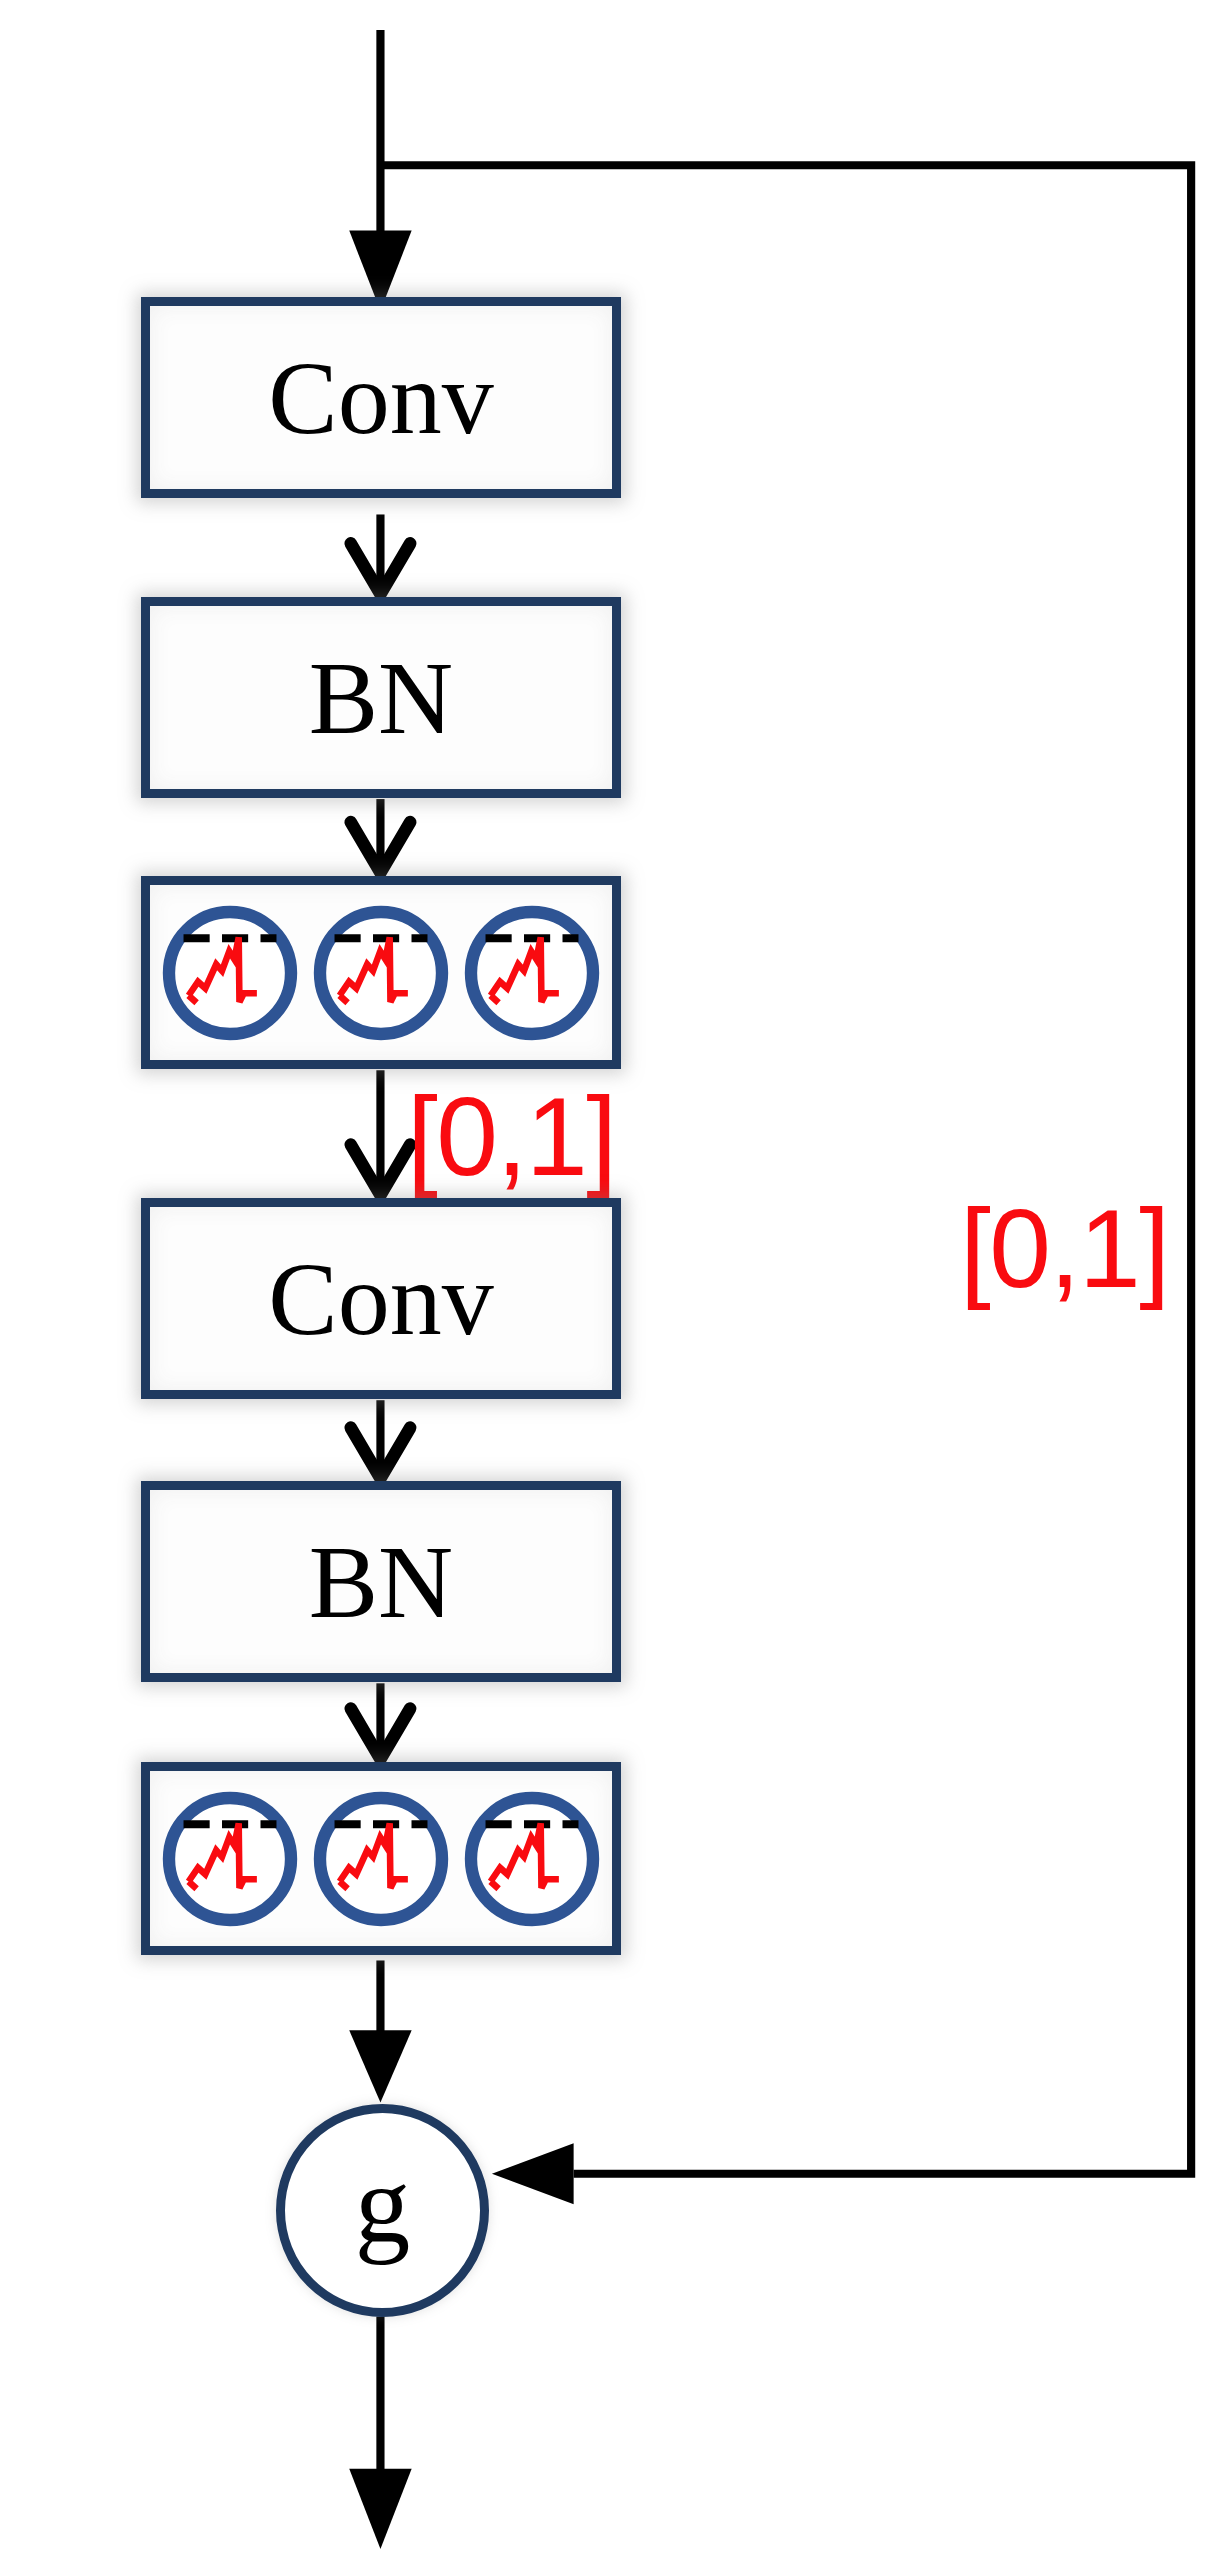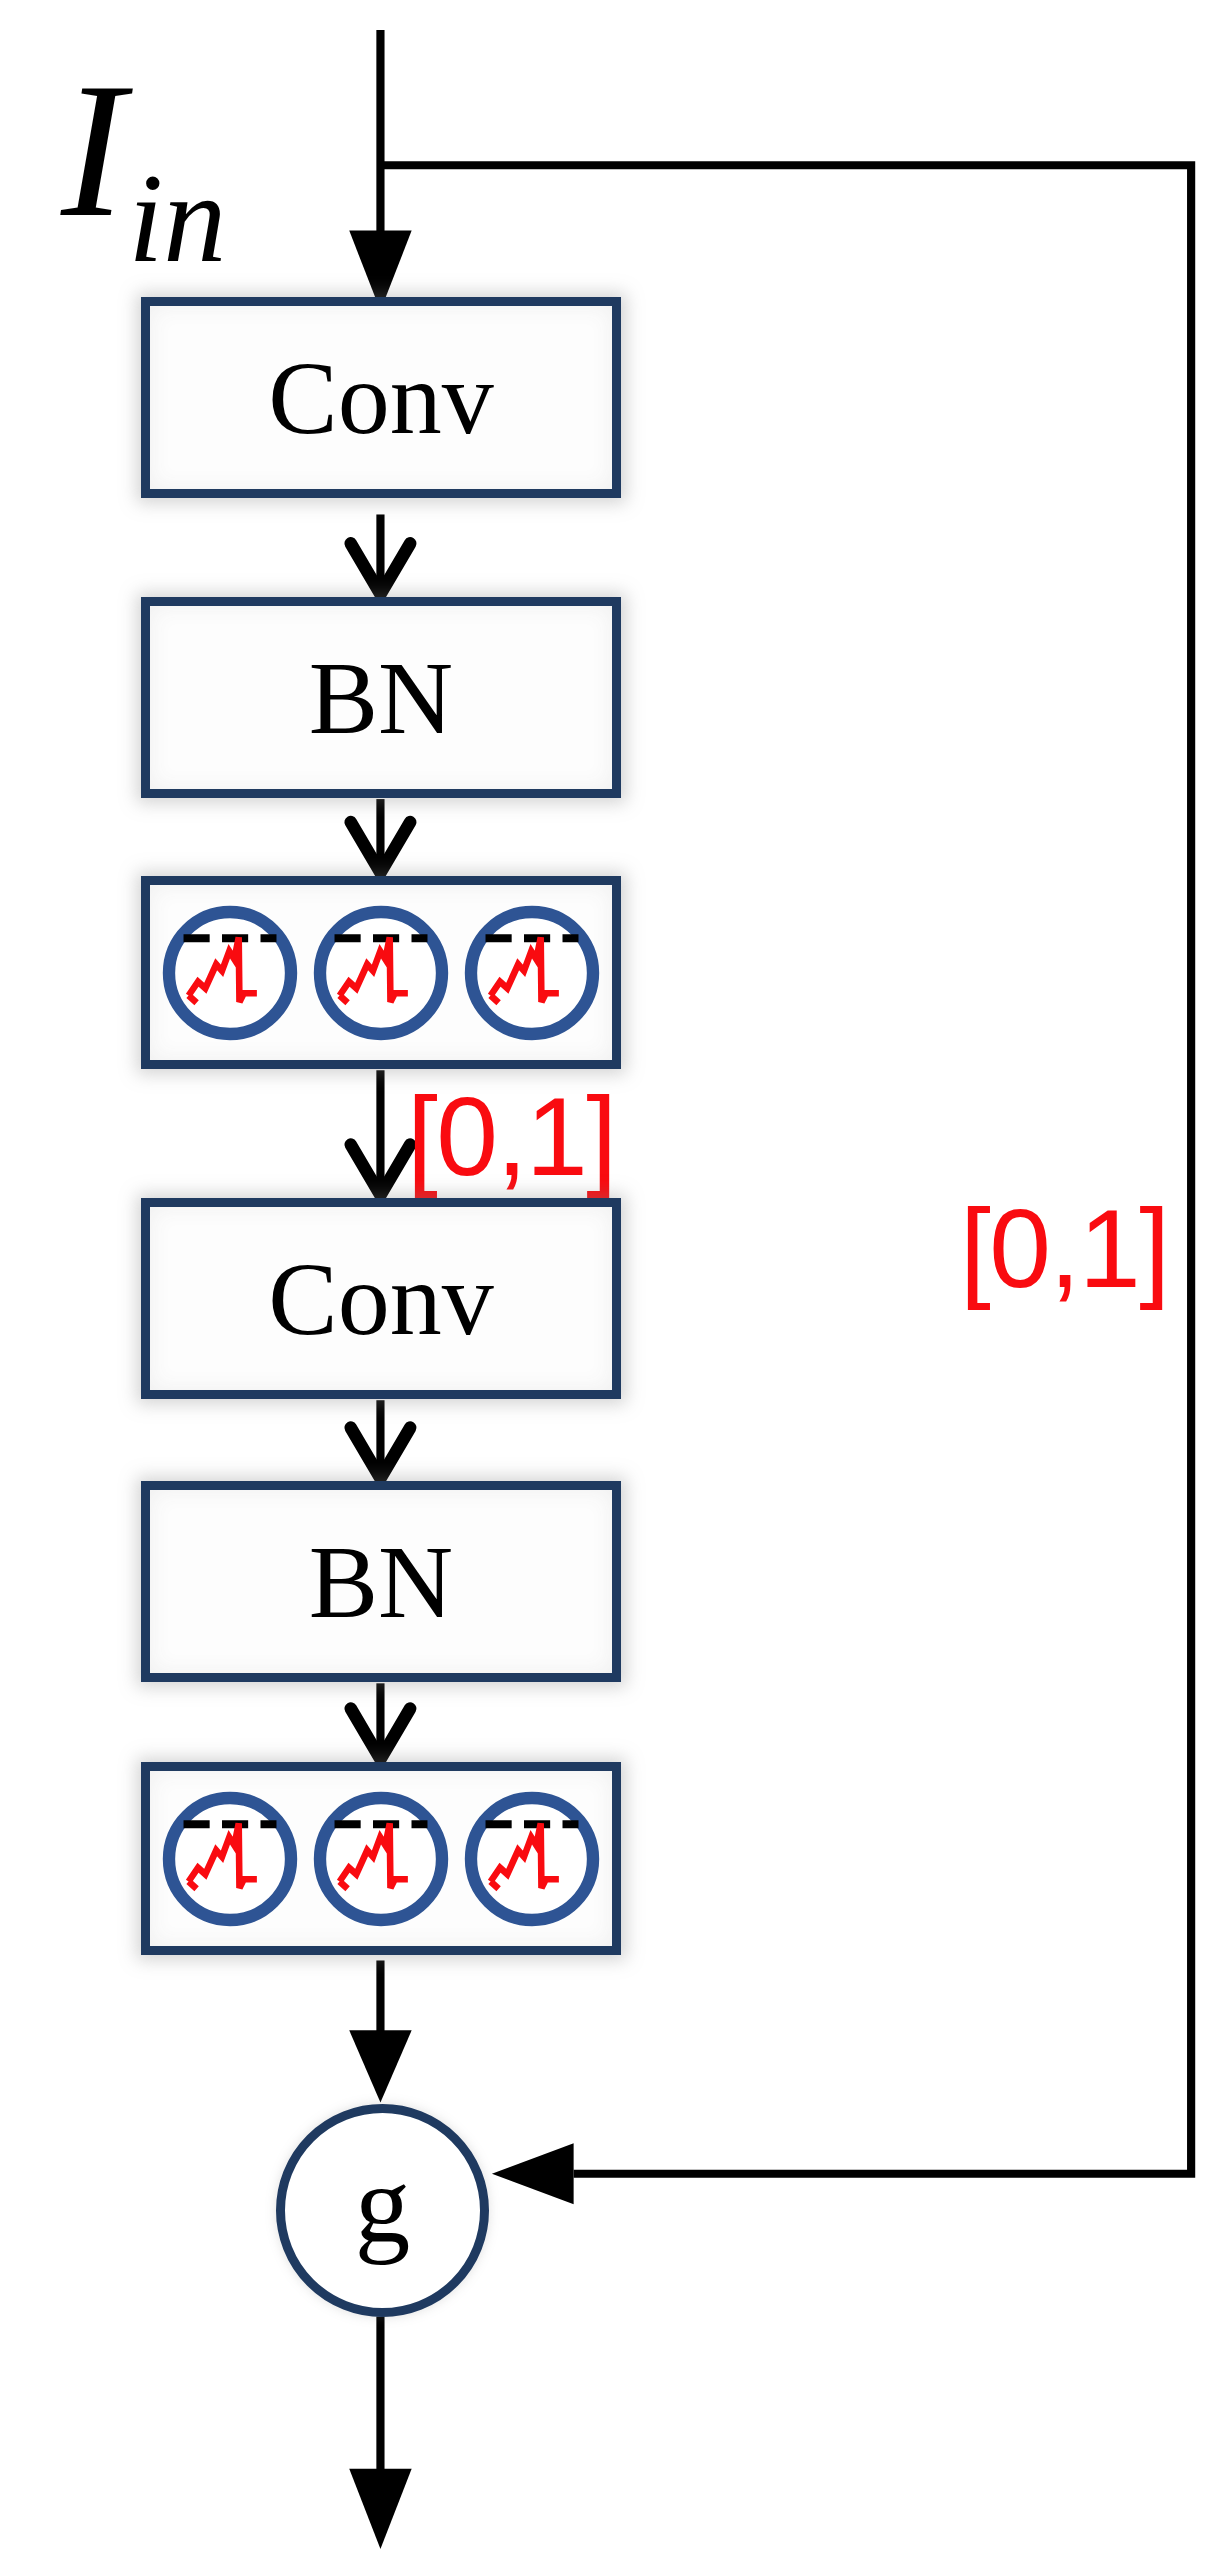--- a/index.html
+++ b/index.html
@@ -91,23 +91,20 @@
       <line class="shaft" x1="512" y1="2638" x2="512" y2="2740"></line>
       <polygon class="solidhead" points="512,2829 470,2732 554,2732"></polygon>
     </g>
 
     <g>
       <line class="shaft" x1="512" y1="3117" x2="512" y2="3324"></line>
       <polygon class="solidhead" points="512,3430 470,3322 554,3322"></polygon>
     </g>
   </svg>
 
-  <div class="io-label" style="left:61px; top:54px;">
-    <span class="io-sym">I</span><span class="io-sub">in</span>
-  </div>
 
   <div class="block conv" style="top:297px;">
     <span class="blabel">Conv</span>
   </div>
 
   <div class="block bn" style="top:597px;">
     <span class="blabel">BN</span>
   </div>
 
   <div class="block sn" style="top:876px;">

